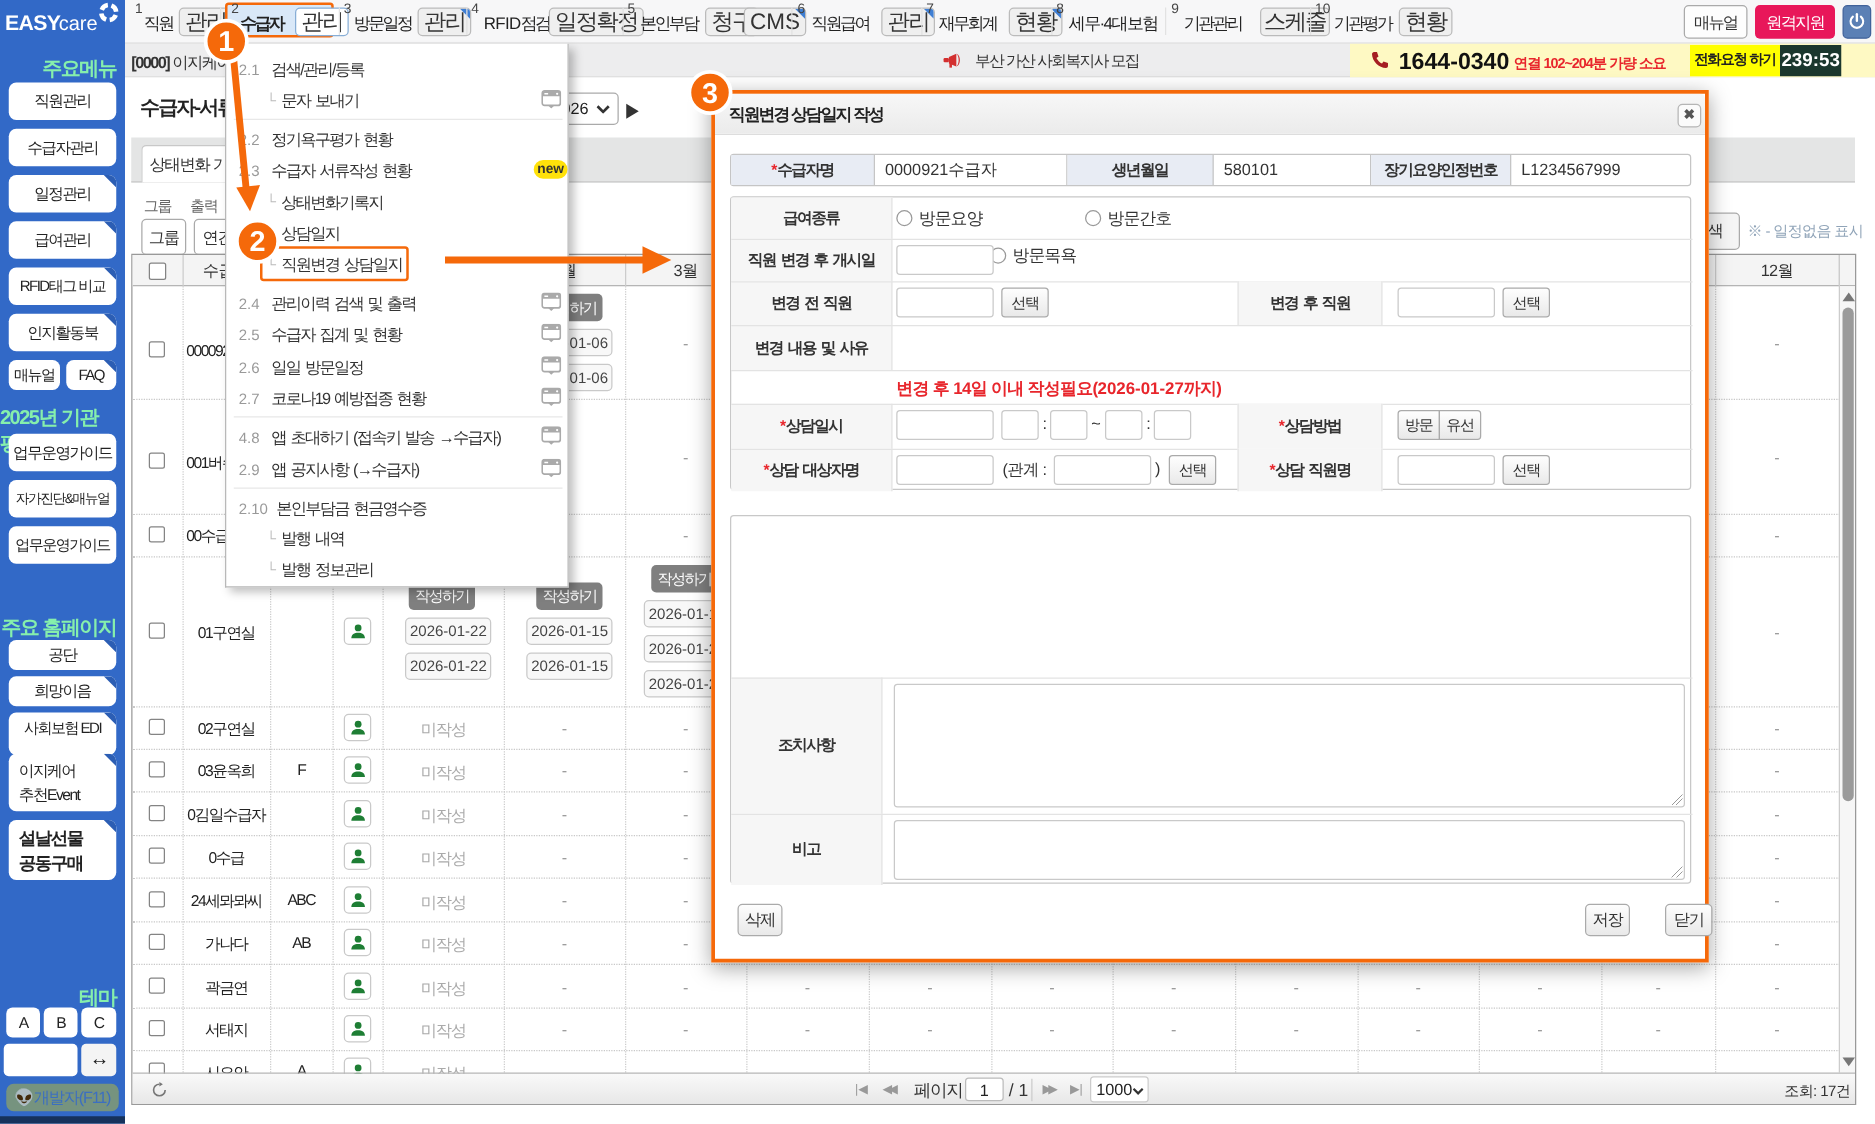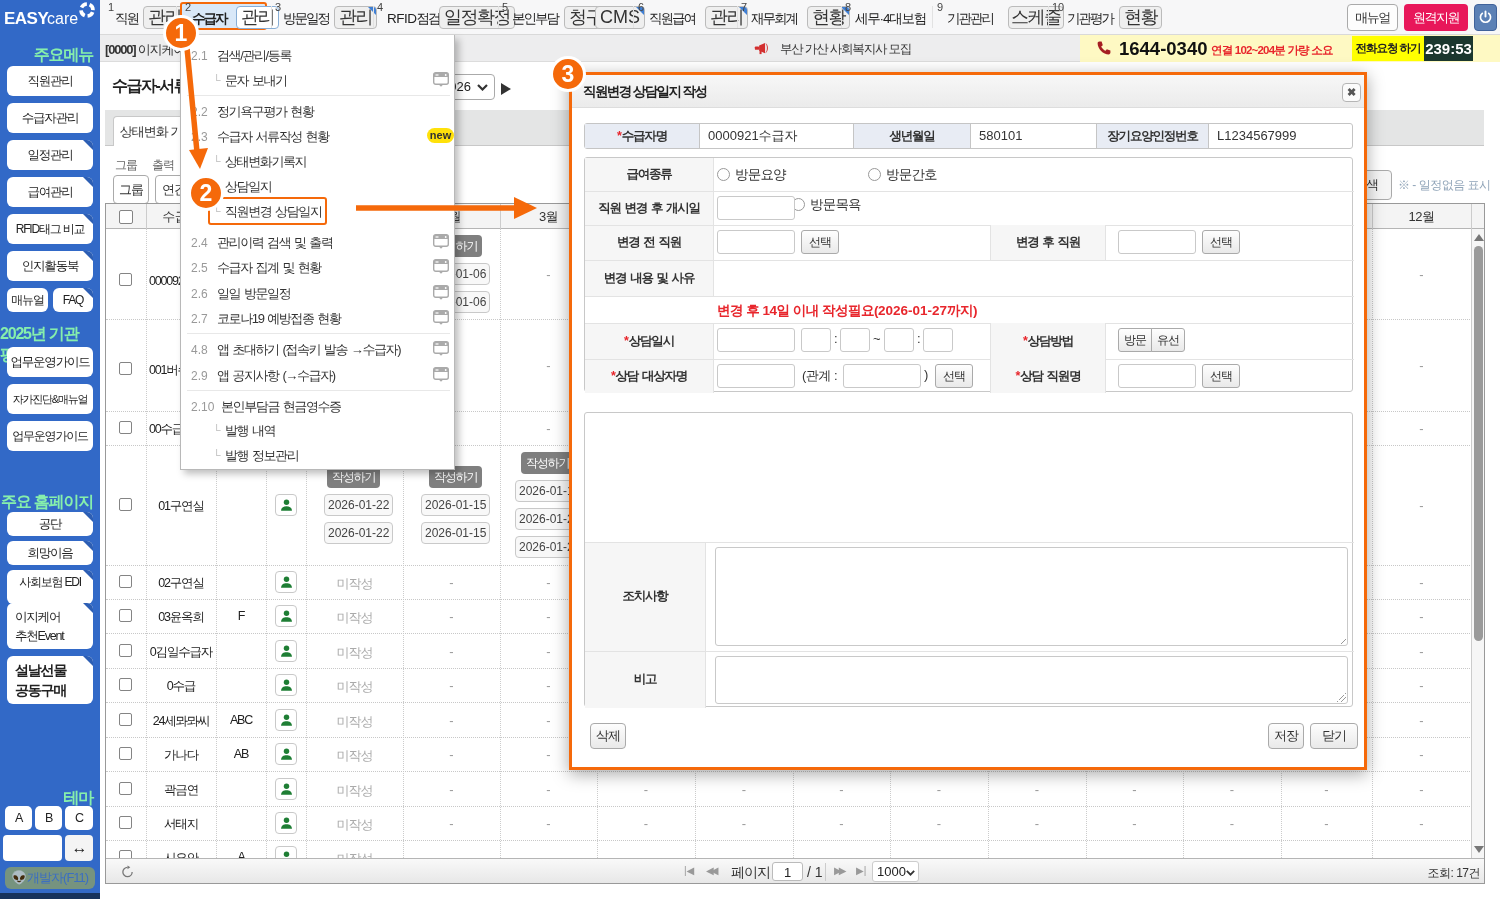--- a/index.html
+++ b/index.html
@@ -670,21 +670,21 @@
     <div class="tarea" style="left:130px;top:134px;width:633px;height:99px;">
         <span class="rsz"></span>
       </div>
     <div class="tarea" style="left:130px;top:243px;width:633px;height:48px;">
         <span class="rsz"></span>
       </div>
   </div>
 
   <div class="mbtn" style="left:18px;top:648px;width:36px;">삭제</div>
   <div class="mbtn" style="left:696px;top:648px;width:36px;">저장</div>
-  <div class="mbtn" style="left:738px;top:648px;width:48px;">닫기</div>
+  <div class="mbtn" style="left:760px;top:648px;width:38px;">닫기</div>
 </div>
 
 <svg id="annot-svg" width="1500" height="899" viewBox="0 0 1500 899">
   <line x1="187" y1="48" x2="197" y2="152" stroke="#f5690a" stroke-width="5.5"></line>
   <polygon points="200,169 189,150 208,148" fill="#f5690a"></polygon>
   <line x1="356" y1="208" x2="516" y2="208" stroke="#f5690a" stroke-width="5.5"></line>
   <polygon points="537,208 514,197 514,219" fill="#f5690a"></polygon>
 </svg>
 <div class="acirc" style="left:163px;top:15px;">1</div>
 <div class="acirc" style="left:188px;top:175px;">2</div>

